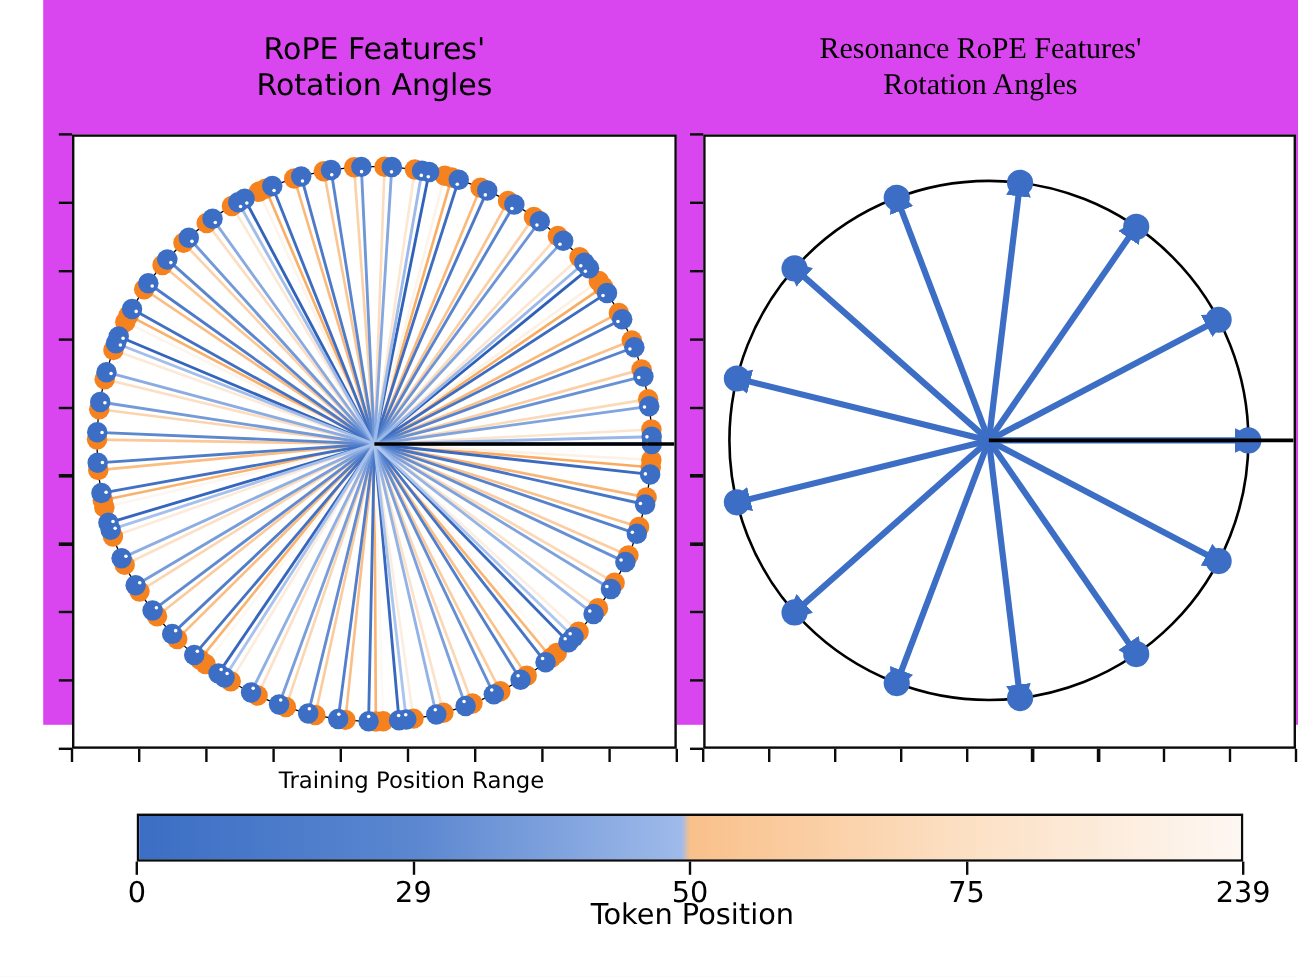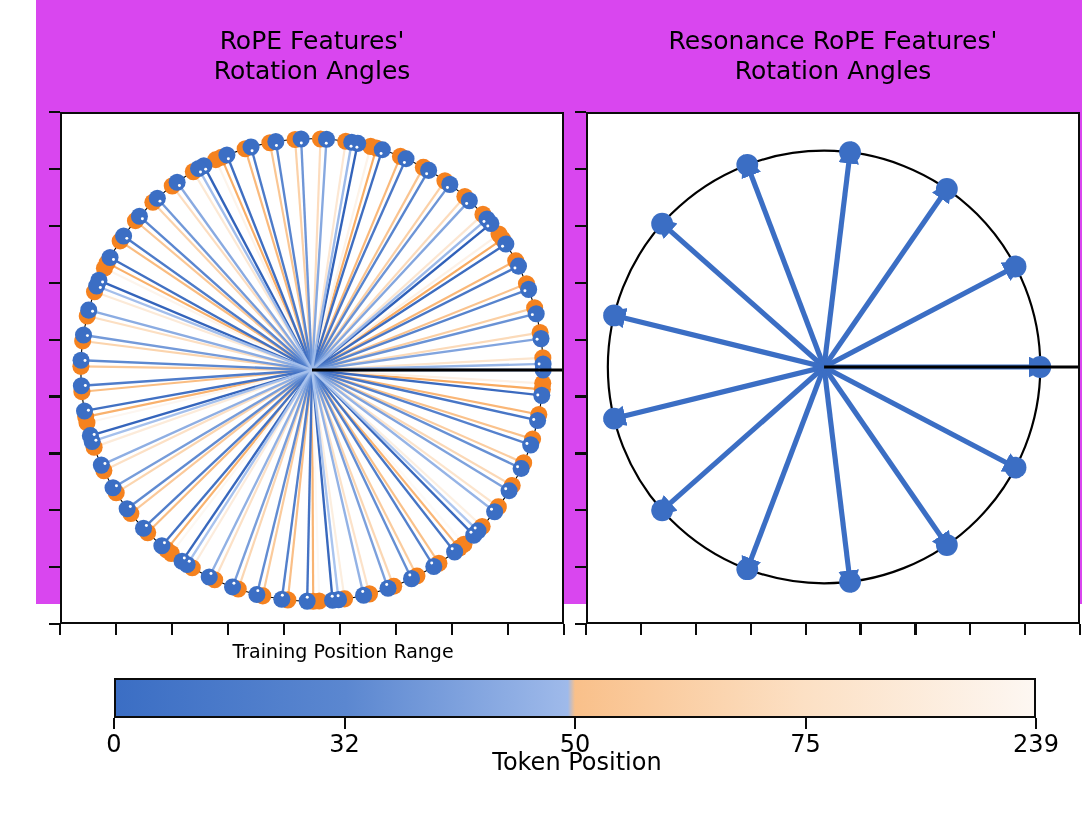--- a/index.html
+++ b/index.html
@@ -4,21 +4,21 @@
 <title>RoPE Rotation Angles</title>
 <style>
   html,body{margin:0;padding:0;background:#ffffff;}
   body{width:1082px;height:814px;overflow:hidden;
        font-family:"DejaVu Sans","Liberation Sans",sans-serif;color:#000;}
   #fig{position:relative;width:1082px;height:604px;background:#d946ef;margin-left:36px;}
 
   .panel-title{position:absolute;text-align:center;font-size:25px;line-height:30px;
                color:#000;font-family:"DejaVu Sans","Liberation Sans",sans-serif;}
   #title-left{left:24px;top:26px;width:504px;}
-  #title-right{left:550px;top:26px;width:494px;}
+  #title-right{left:534px;top:26px;width:494px;font-family:Liberation Serif, serif;}
 
   .axes{position:absolute;border:2.2px solid #0b0b0b;background:#ffffff;box-sizing:border-box;}
   #axes-left{left:24px;top:112px;width:504px;height:512px;}
   #axes-right{left:550px;top:112px;width:494px;height:512px;}
   .axes svg{display:block;width:100%;height:100%;}
 
   .tickrow{position:absolute;height:12px;}
   .tick{position:absolute;width:2.2px;height:11px;background:#0b0b0b;top:0;}
   .tickcol{position:absolute;width:12px;}
   .tickv{position:absolute;height:2.2px;width:11px;background:#0b0b0b;left:0;}
@@ -469,21 +469,21 @@
 
   <div class="range-label" id="lab-training">Training Position Range</div>
 
   <div id="cbar-wrap">
     <div id="cbar">
       <div id="cbar-grad" style="background: linear-gradient(to right, rgb(59, 110, 196) 0%, rgb(91, 135, 208) 25%, rgb(159, 186, 234) 49.22%, rgb(249, 192, 138) 50%, rgb(252, 224, 196) 75%, rgb(253, 247, 242) 100%);"></div>
     </div>
   <div class="cb-tick" style="left: -1px;"></div>
       <div class="cb-lab" style="left: 0px;">0</div>
       <div class="cb-tick" style="left: 229.5px;"></div>
-      <div class="cb-lab" style="left: 230.5px;">32</div>
+      <div class="cb-lab" style="left: 230.5px;">29</div>
       <div class="cb-tick" style="left: 460px;"></div>
       <div class="cb-lab" style="left: 461px;">50</div>
       <div class="cb-tick" style="left: 690.5px;"></div>
       <div class="cb-lab" style="left: 691.5px;">75</div>
       <div class="cb-tick" style="left: 921px;"></div>
       <div class="cb-lab" style="left: 922px;">239</div>
     </div>
 
   <div id="xlabel">Token Position</div>
 </div>

